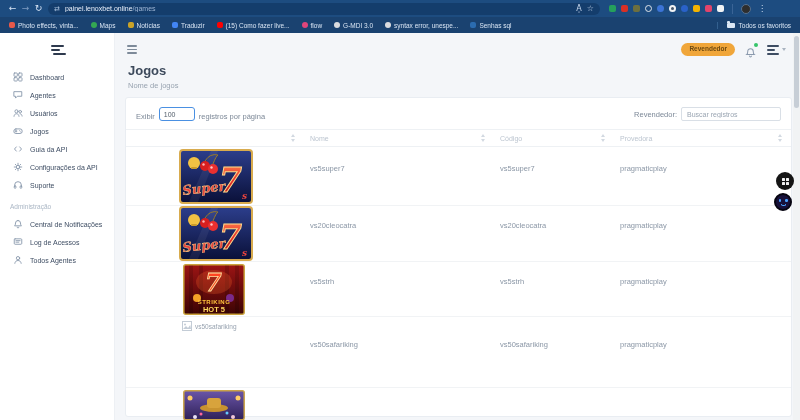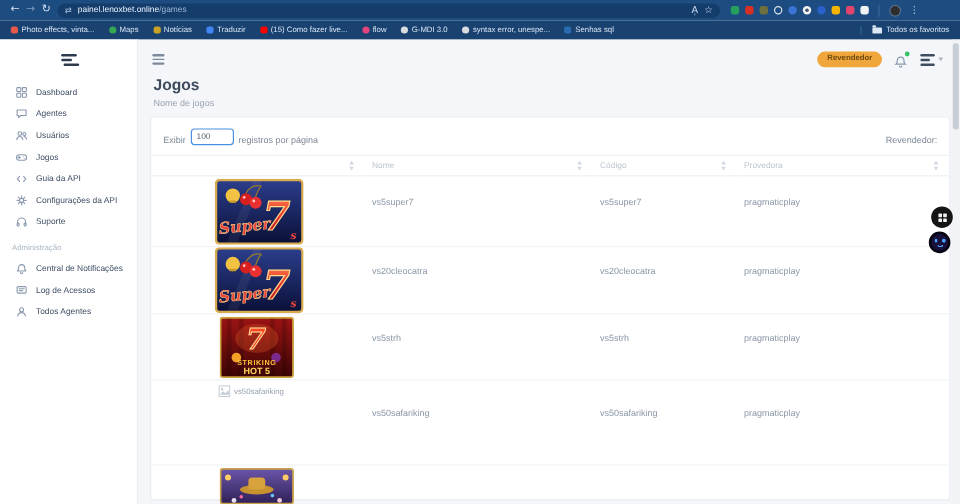--- a/index.html
+++ b/index.html
@@ -334,20 +334,21 @@
         <div class="page-subtitle">Nome de jogos</div>
       </div>
 
       <div class="card">
         <div class="controls">
           <span>Exibir</span>
           <input class="page-size-input" value="100" style="">
           <span>registros por página</span>
           <span class="search-wrap">
             <span>Revendedor:</span>
+            <input class="search-input" placeholder="Buscar registros" style="">
           </span>
         </div>
 
         <table class="games">
           <colgroup>
               <col class="c1">
               <col class="c2">
               <col class="c3">
               <col>
             </colgroup>

